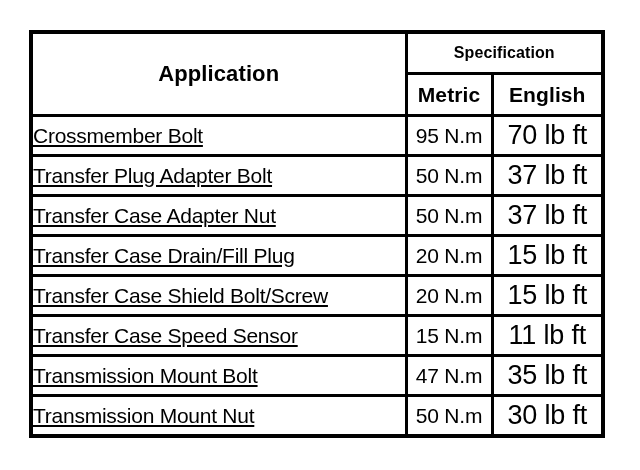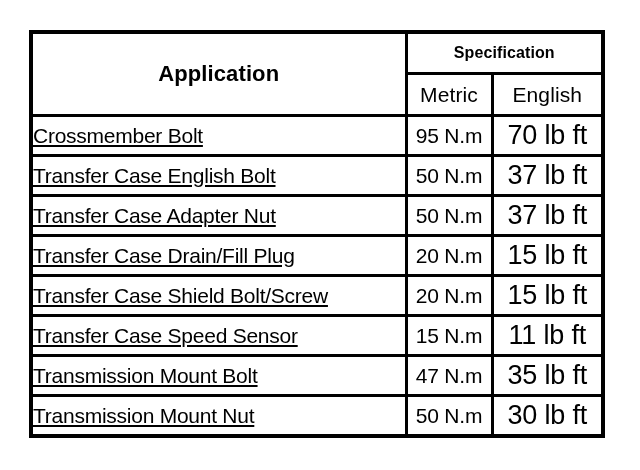--- a/index.html
+++ b/index.html
@@ -62,21 +62,21 @@
   }
   .th-specification {
     font-weight: bold;
     font-size: 16px;
     text-align: center;
     vertical-align: middle;
     height: 38px;
     letter-spacing: 0.1px;
   }
   .th-sub {
-    font-weight: normal;
+    font-weight: bold;
     font-size: 21px;
     text-align: center;
     vertical-align: middle;
     height: 39px;
     letter-spacing: 0.1px;
   }
 
   
   .td-application {
     font-size: 21px;
@@ -125,21 +125,21 @@
         <th class="th-sub">English</th>
       </tr>
     </thead>
     <tbody id="table-body">
         <tr>
           <td class="td-application">Crossmember Bolt</td>
           <td class="td-metric">95 N.m</td>
           <td class="td-english">70 lb ft</td>
         </tr>
         <tr>
-          <td class="td-application">Transfer Case English Bolt</td>
+          <td class="td-application">Transfer Plug Adapter Bolt</td>
           <td class="td-metric">50 N.m</td>
           <td class="td-english">37 lb ft</td>
         </tr>
         <tr>
           <td class="td-application">Transfer Case Adapter Nut</td>
           <td class="td-metric">50 N.m</td>
           <td class="td-english">37 lb ft</td>
         </tr>
         <tr>
           <td class="td-application">Transfer Case Drain/Fill Plug</td>

